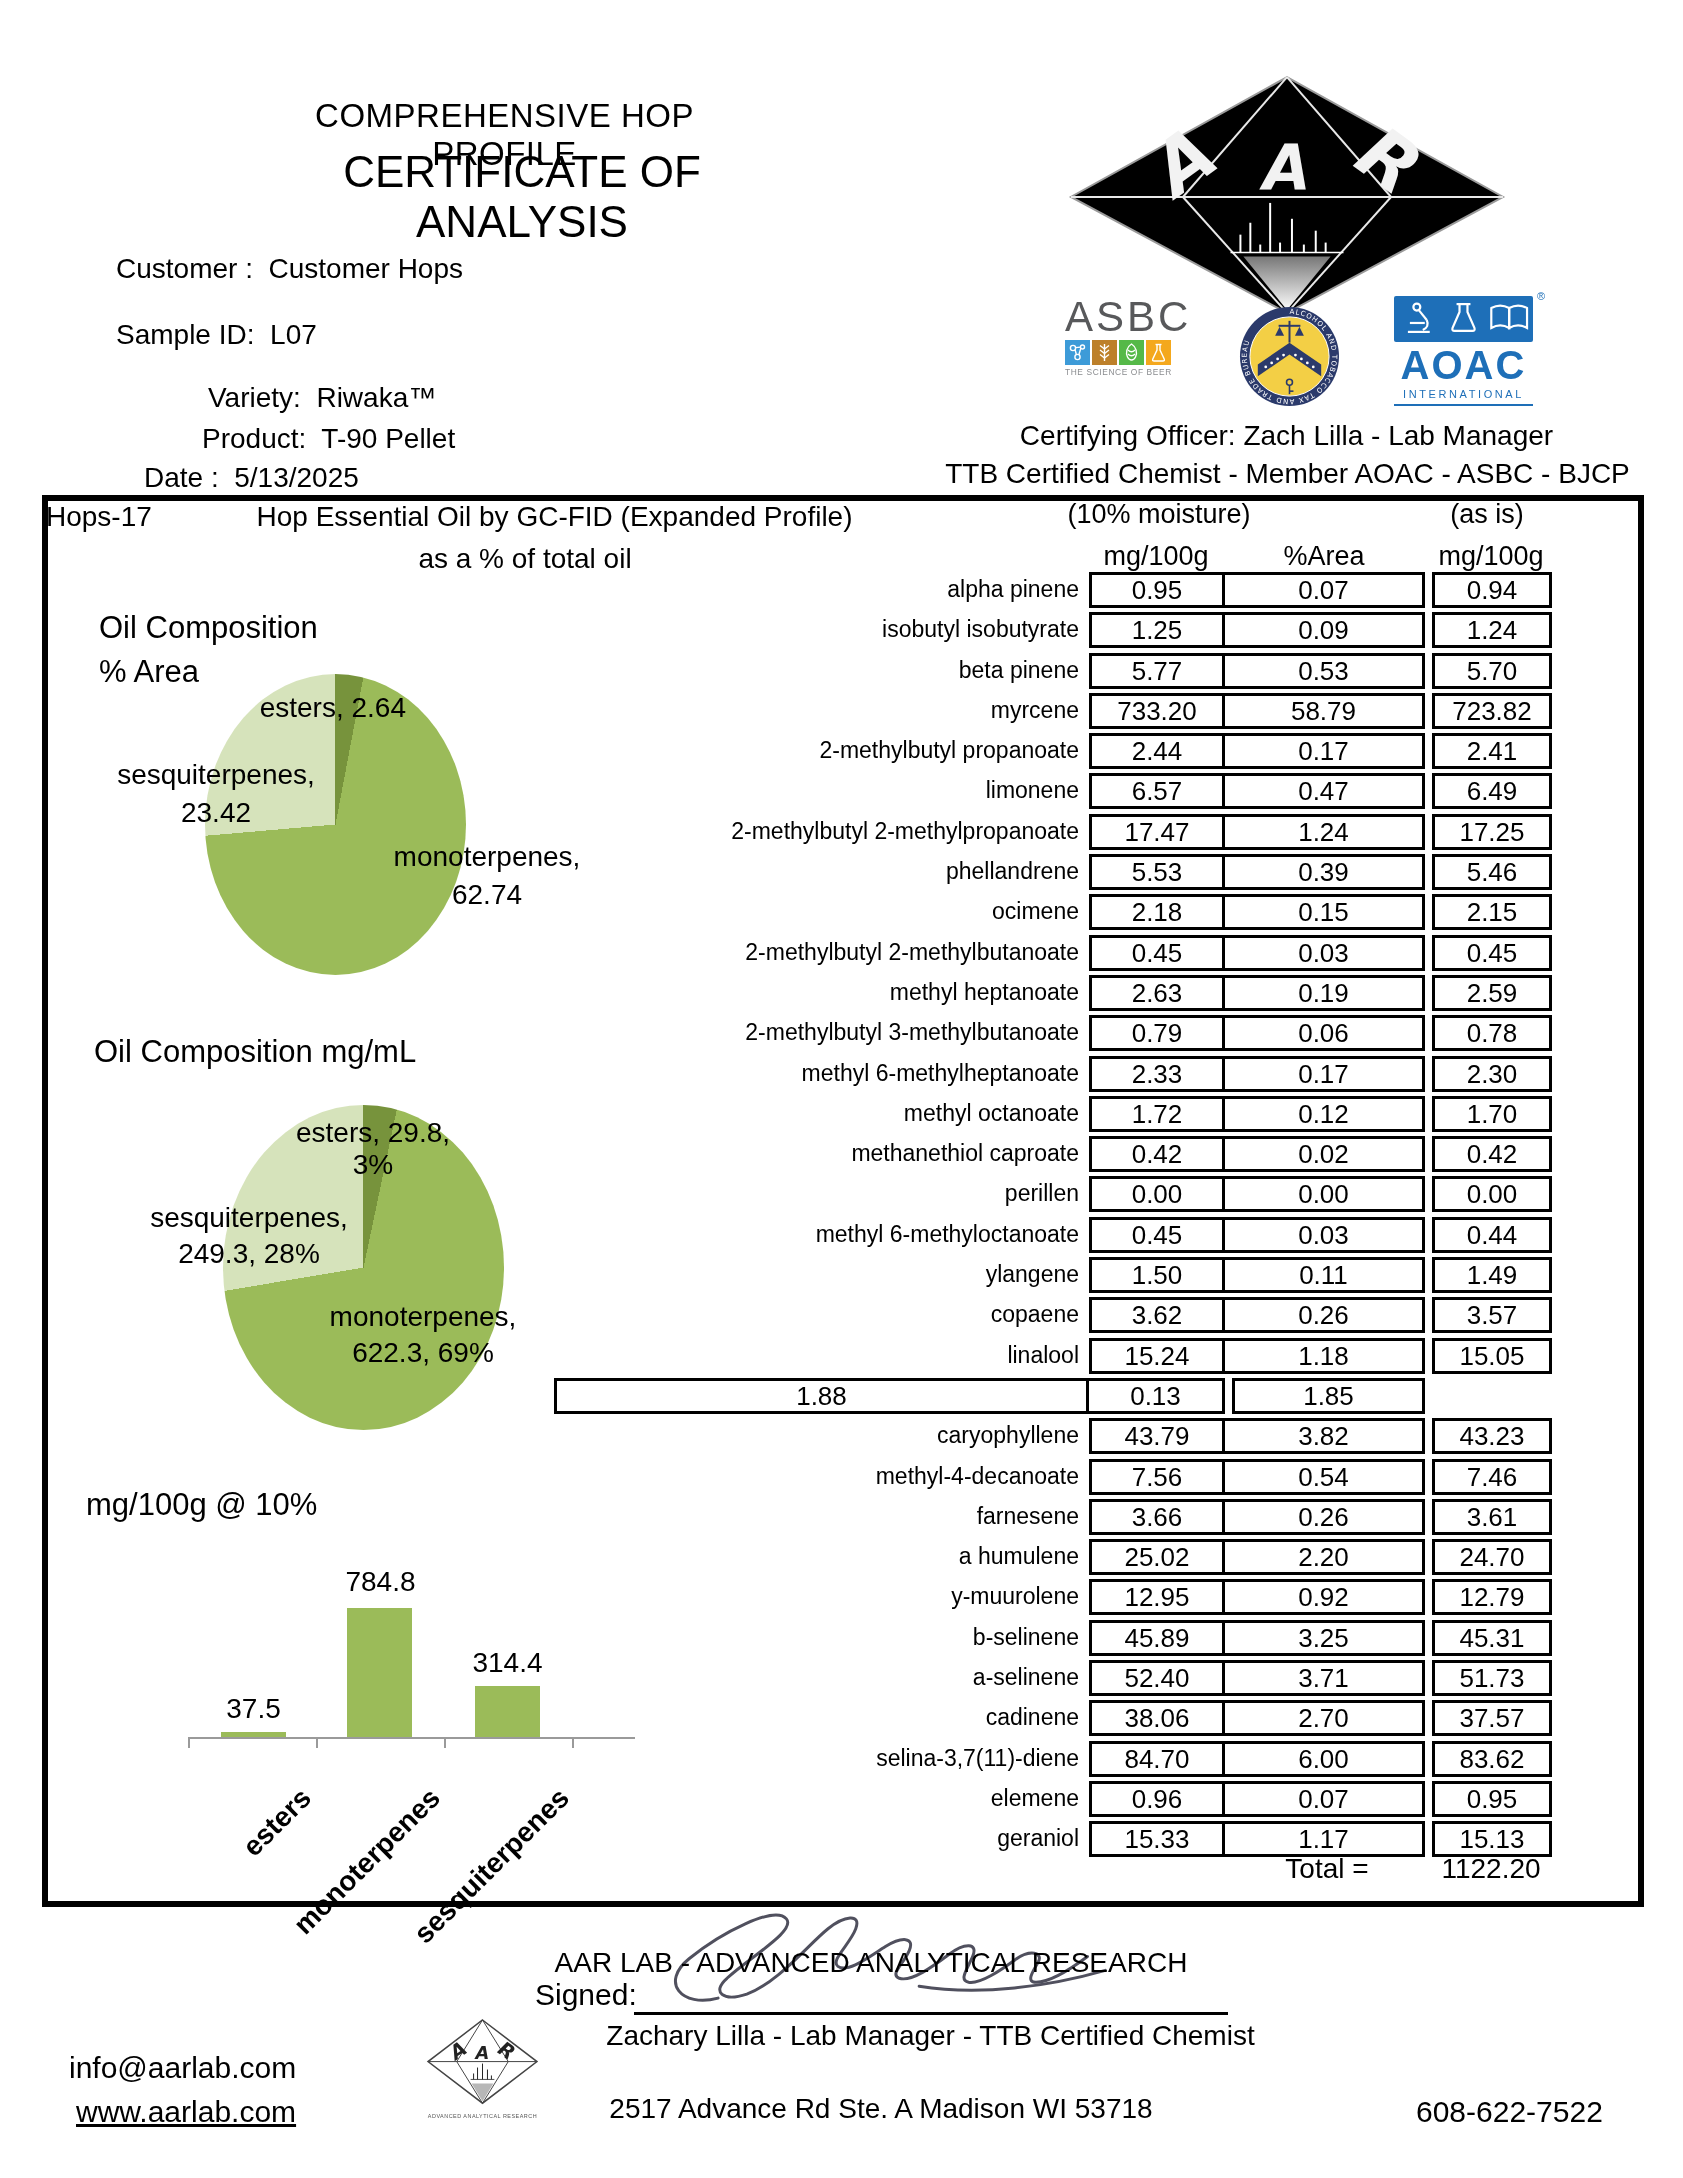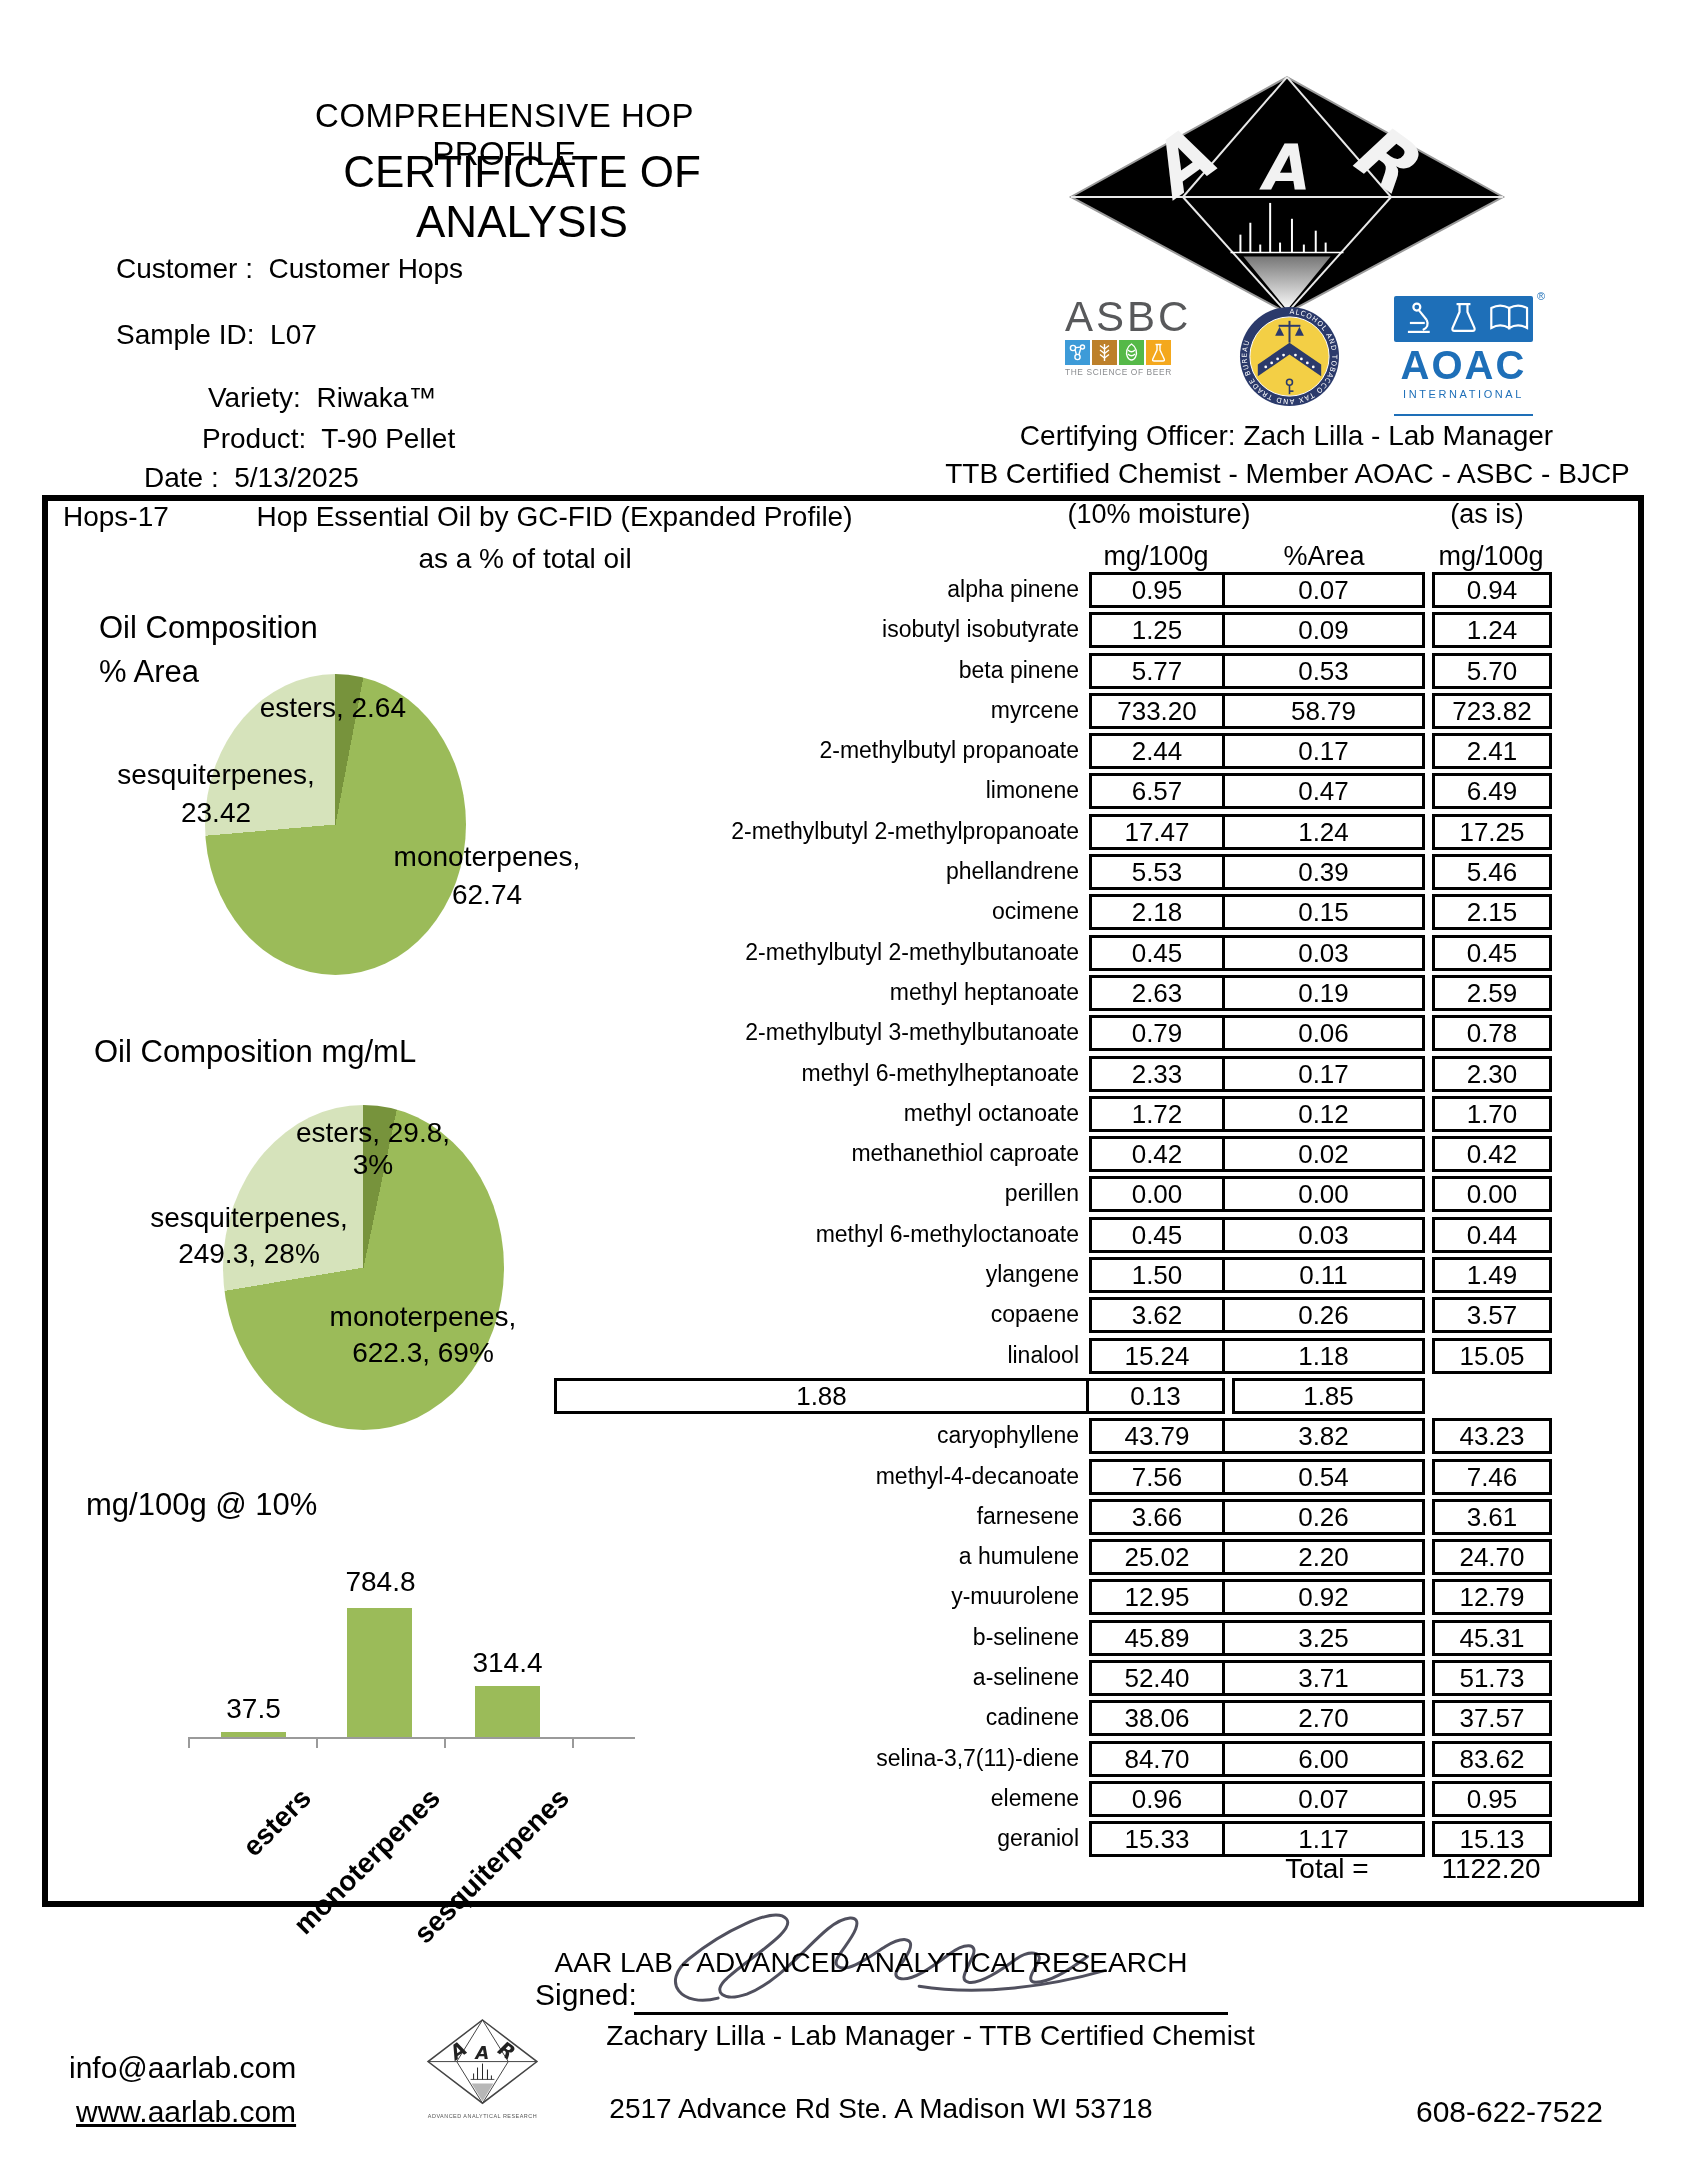--- a/index.html
+++ b/index.html
@@ -26,25 +26,25 @@
   .asbc{left:1065px;top:296px;width:117px;}
   .asbc-name{font-size:42px;color:#58595b;letter-spacing:3px;line-height:42px;font-weight:400;}
   .asbc-squares{display:flex;gap:2px;margin-top:2px;}
   .asbc-sq{width:25px;height:25px;}
   .asbc-tag{font-size:8.4px;color:#8a8c8f;letter-spacing:0.6px;margin-top:2px;white-space:nowrap;}
   .ttb{left:1238px;top:305px;}
   .aoac{left:1394px;top:296px;width:139px;}
   .aoac-icons{position:relative;width:139px;height:46px;background:#1e6fb8;border-radius:2px;}
   .aoac-reg{position:absolute;right:-12px;top:-6px;font-size:11px;color:#1e6fb8;}
   .aoac-name{font-size:40px;font-weight:bold;color:#1e6fb8;letter-spacing:2px;line-height:46px;}
-  .aoac-sub{font-size:11px;color:#1e6fb8;letter-spacing:2.6px;border-bottom:2px solid #1e6fb8;padding-bottom:14px;white-space:nowrap;}
+  .aoac-sub{font-size:11px;color:#1e6fb8;letter-spacing:2.6px;border-bottom:2px solid #1e6fb8;padding-bottom:4px;white-space:nowrap;}
 
   
   .panel{left:42px;top:495px;width:1602px;height:1412px;border:6px solid #000;box-sizing:border-box;}
-  .hops17{left:63px;top:501px;font-size:28px;}
+  .hops17{left:46px;top:501px;font-size:28px;}
   .method-title{left:228px;top:501px;width:653px;font-size:28px;}
   .method-sub{left:228px;top:543px;width:594px;font-size:28px;}
   .grp1{left:1040px;top:499px;width:238px;font-size:27px;}
   .grp2{left:1408px;top:499px;width:158px;font-size:27px;}
   .h-c1{left:1077px;top:541px;width:158px;font-size:27px;}
   .h-c2{left:1245px;top:541px;width:158px;font-size:27px;}
   .h-c3{left:1412px;top:541px;width:158px;font-size:27px;}
 
   
   .rows{left:554px;top:572px;width:997px;}

